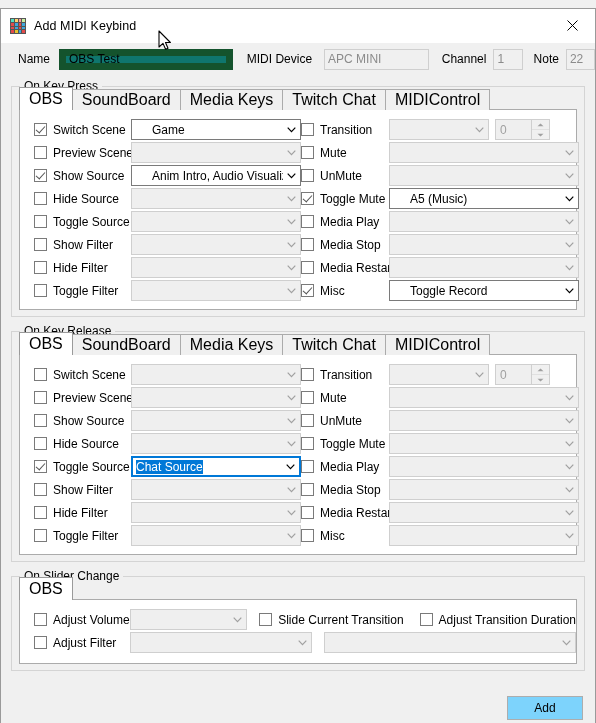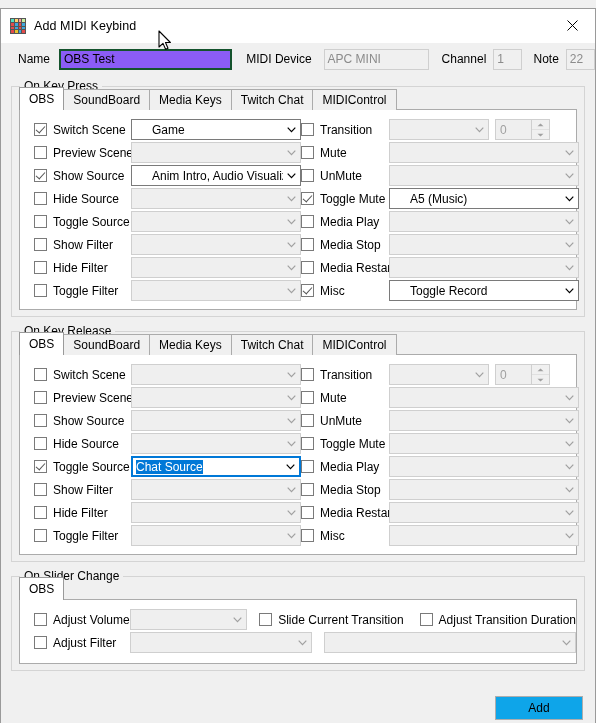--- a/index.html
+++ b/index.html
@@ -64,22 +64,22 @@
   .toprow {
     height: 30px; min-height:30px;
     display: flex; align-items: center;
     padding: 0 0 0 17px;
     box-sizing: border-box;
   }
   .lbl { font-size: 12px; color:#000; white-space: nowrap; }
   .txtbox {
     box-sizing: border-box;
     height: 21px;
-    border: 2px solid #14532d;
-    background: #8b5cf6;
+    border: 7px solid #14532d;
+    background: #0f766e;
     font-family: "Liberation Sans", sans-serif;
     font-size: 12px;
     padding: 0 3px;
     display: flex; align-items: center;
     color: #000;
   }
   .txtbox.disabled {
     background: #f0f0f0;
     border: 1px solid #cfcfcf;
     color: #8b8b8b;
@@ -107,21 +107,21 @@
     padding-left: 7px;
     box-sizing: border-box;
     position: relative;
     z-index: 2;
   }
   .tab {
     box-sizing: border-box;
     height: 21px;
     padding: 0 9px;
     display: flex; align-items: center;
-    font-size: 12px;
+    font-size: 16px;
     border: 1px solid #ababab;
     border-bottom: none;
     background: #f0f0f0;
     margin-right: -1px;
     color: #000;
   }
   .tab.active {
     background: #ffffff;
     height: 23px;
     border-color: #9a9a9a;
@@ -227,24 +227,24 @@
   .spin .sbtn.top { border-bottom: 1px solid #e0e0e0; }
   .spin .sbtn svg { display:block; }
   
   .footer {
     flex: 1 1 auto;
     position: relative;
   }
   .addbtn {
     position: absolute;
     right: 12px; bottom: 10px;
-    width: 88px; height: 24px;
+    width: 76px; height: 24px;
     box-sizing: border-box;
     border: 1px solid #adadad;
-    background: #0ea5e9;
+    background: #7dd3fc;
     display:flex; align-items:center; justify-content:center;
     font-size: 12px; color: #000;
   }
 </style>
 </head>
 <body>
 
 <div class="window">
 
   <div class="titlebar">

